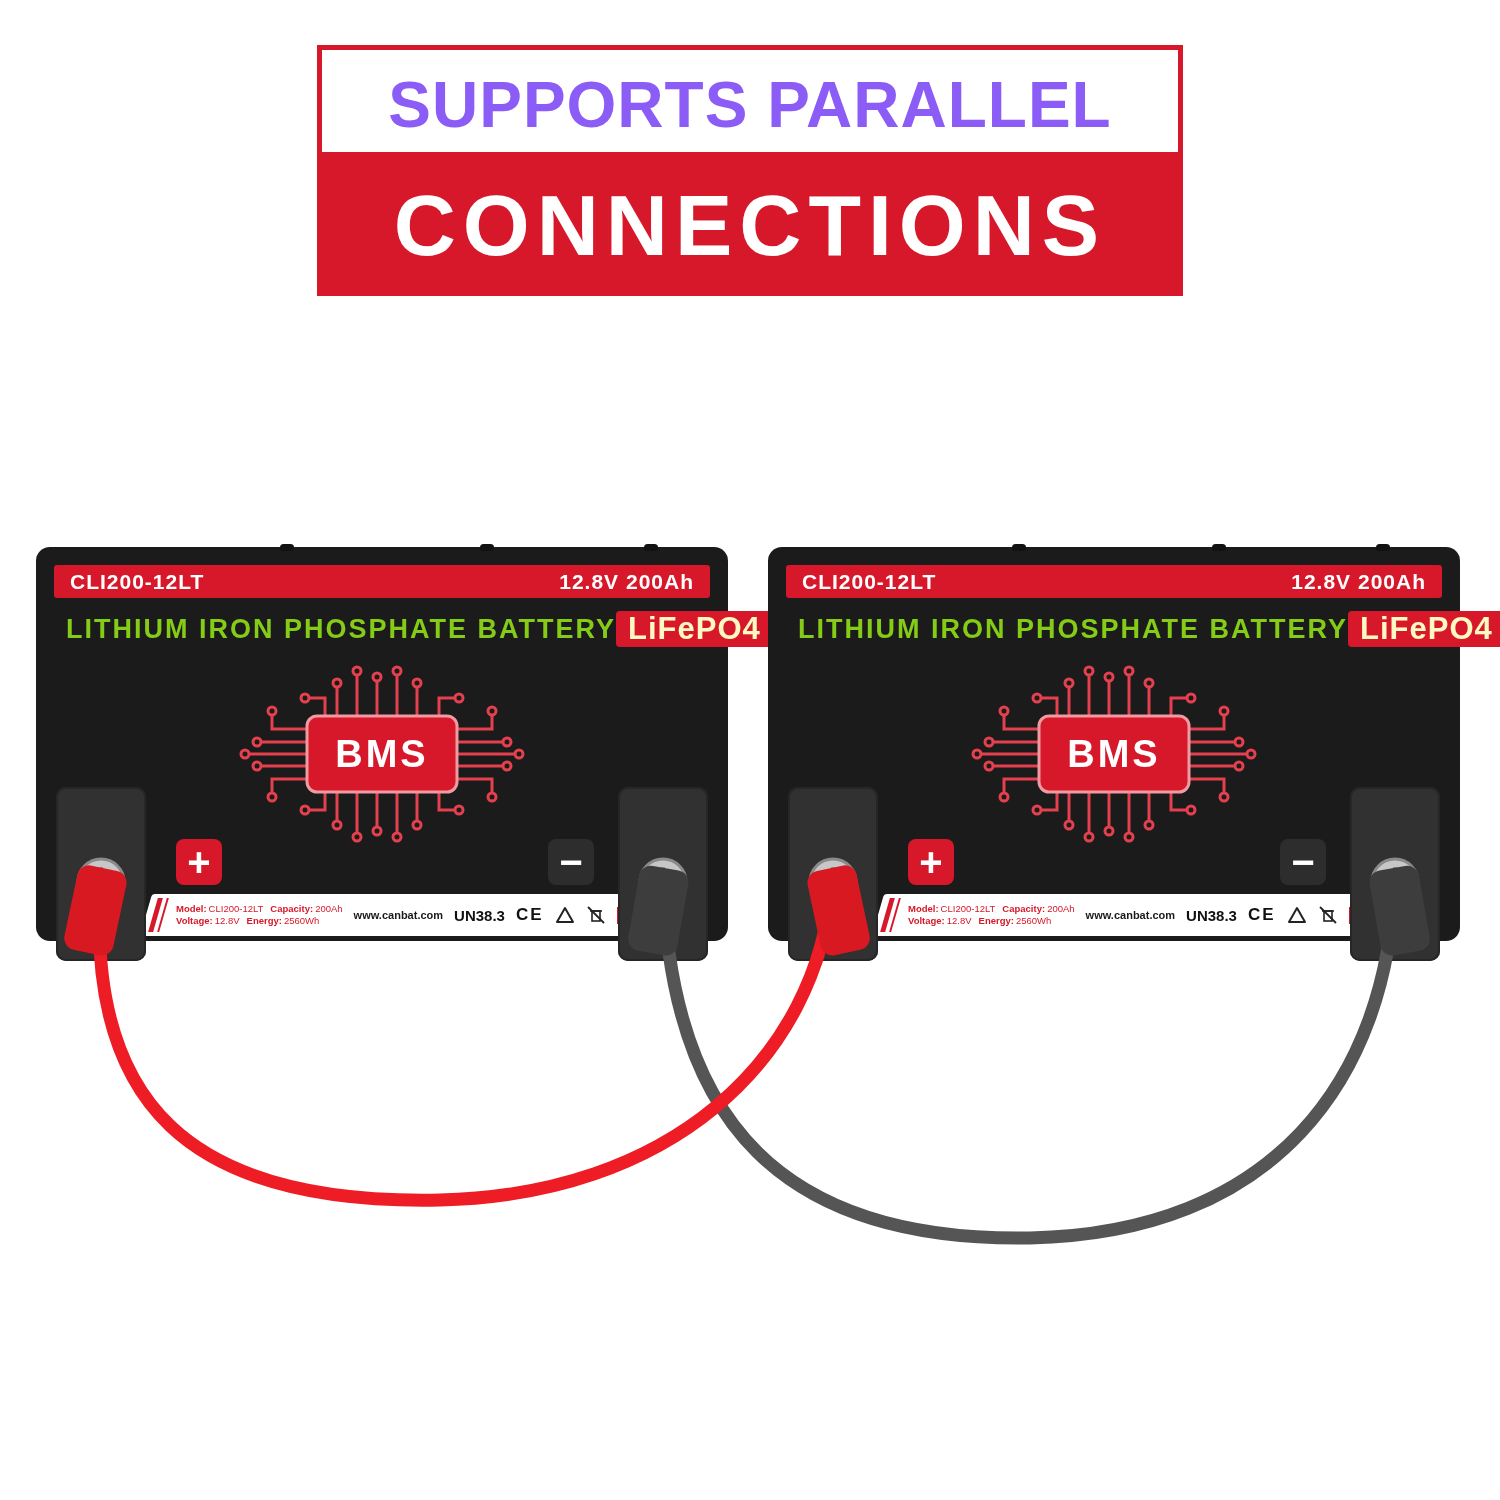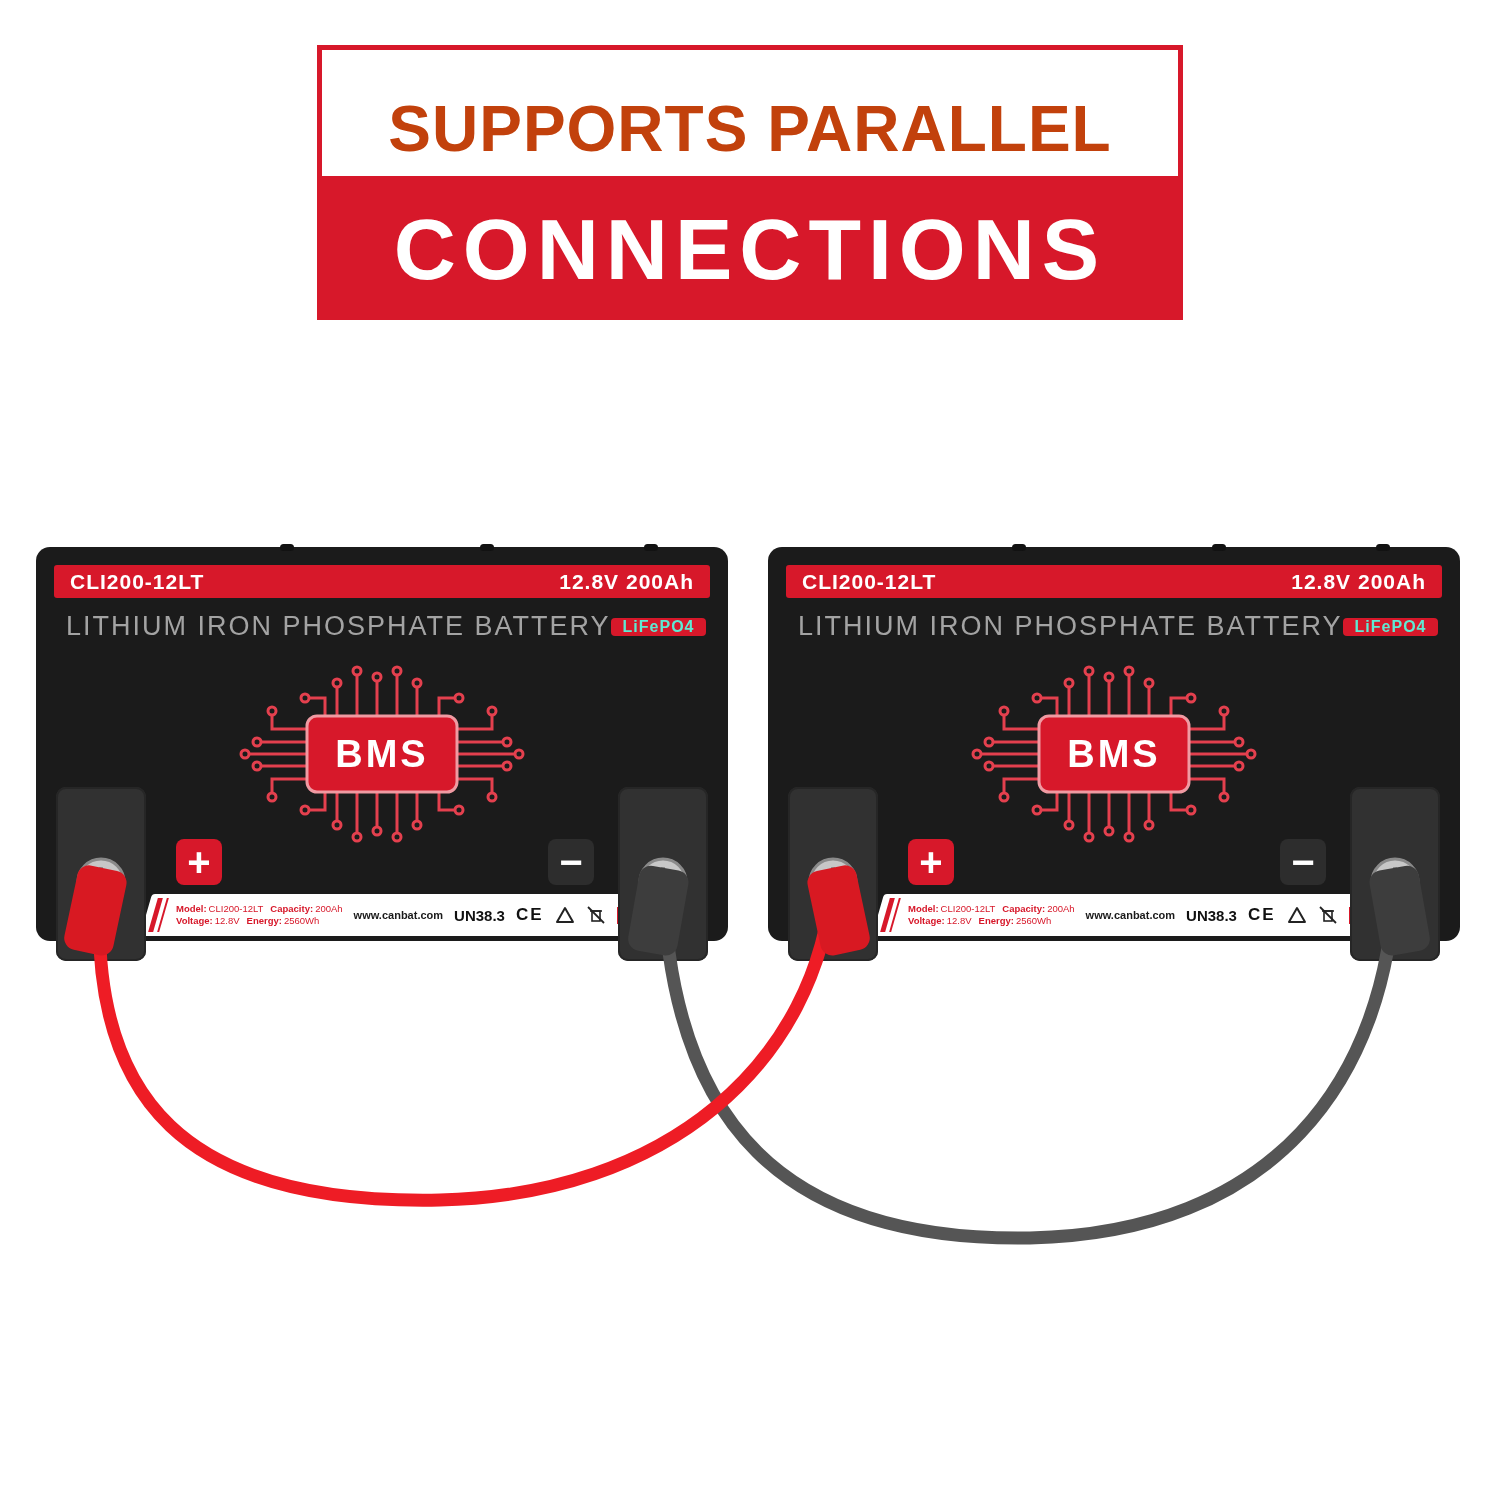--- a/index.html
+++ b/index.html
@@ -7,41 +7,41 @@
     --cable_red:#ee1c25;
     --cable_dark:#555555;
     --battery_dark:#1b1b1b;
   }
   *{margin:0;padding:0;box-sizing:border-box;}
   html,body{width:1500px;height:1500px;background:#ffffff;font-family:"Liberation Sans",sans-serif;}
   #page{position:relative;width:1500px;height:1500px;background:#fff;overflow:hidden;}
 
   
   .banner{position:absolute;top:45px;left:50%;transform:translateX(-50%);width:866px;border:5px solid var(--red);}
-  .banner-top{background:#fff;text-align:center;padding:18px 8px 10px;font-size:64px;font-weight:900;color:#c2410c;letter-spacing:1px;white-space:nowrap;margin-top:24px;}
+  .banner-top{background:#fff;text-align:center;padding:18px 8px 10px;font-size:64px;font-weight:900;color:#8b5cf6;letter-spacing:1px;white-space:nowrap;}
   .banner-bottom{background:var(--red);color:#fff;text-align:center;font-size:86px;font-weight:900;letter-spacing:7px;padding:24px 0 16px;white-space:nowrap;}
 
   
   .battery-slot{position:absolute;top:547px;width:634px;height:414px;}
   #battery-left{left:36px;}
   #battery-right{left:768px;}
   .battery{position:relative;width:100%;height:100%;}
   .bat-body{position:absolute;left:0;top:0;width:692px;height:394px;background:var(--battery_dark);border-radius:14px;}
   .vent{position:absolute;top:-3px;width:14px;height:7px;border-radius:4px;background:#121212;}
   .vent.v1{left:244px}.vent.v2{left:444px}.vent.v3{left:608px}
 
   .terminal-block{position:absolute;top:240px;width:90px;height:174px;background:#313131;border-radius:10px;box-shadow:inset 0 0 0 2px #262626;}
   .terminal-block.left{left:20px}
   .terminal-block.right{left:582px}
   .screw{position:absolute;left:50%;top:68px;transform:translateX(-50%);}
 
   .strip{position:absolute;left:18px;right:18px;top:18px;height:33px;background:var(--red);border-radius:3px;display:flex;justify-content:space-between;align-items:center;padding:0 16px;color:#fff;font-weight:700;font-size:21px;letter-spacing:1px;}
   .titlerow{position:absolute;left:30px;right:22px;top:64px;display:flex;align-items:center;justify-content:space-between;}
-  .bat-title{color:#a3a3a3;font-weight:400;font-size:27px;letter-spacing:2px;white-space:nowrap;}
-  .chem-badge{background:var(--red);color:#5eead4;font-weight:800;font-size:16px;padding:0 12px;border-radius:4px;letter-spacing:1px;}
+  .bat-title{color:#84cc16;font-weight:700;font-size:27px;letter-spacing:2px;white-space:nowrap;}
+  .chem-badge{background:var(--red);color:#fef9c3;font-weight:800;font-size:31px;padding:0 12px;border-radius:4px;letter-spacing:1px;}
 
   .bms-wrap{position:absolute;left:50%;top:107px;transform:translateX(-50%);}
   .bms-trace{stroke:#e4404e;stroke-width:3;fill:none;}
   .bms-dot{fill:none;stroke:#e4404e;stroke-width:3;}
   .bms-chip{fill:var(--red);stroke:#f09aa2;stroke-width:3;}
   .bms-text{fill:#fff;font-weight:800;font-size:38px;letter-spacing:3px;font-family:"Liberation Sans",sans-serif;}
 
   .pole{position:absolute;top:292px;width:46px;height:46px;border-radius:8px;display:flex;align-items:center;justify-content:center;color:#fff;font-size:40px;font-weight:700;line-height:1;}
   .pole.plus{left:140px;background:var(--red);}
   .pole.minus{left:512px;background:#2d2d2d;}

